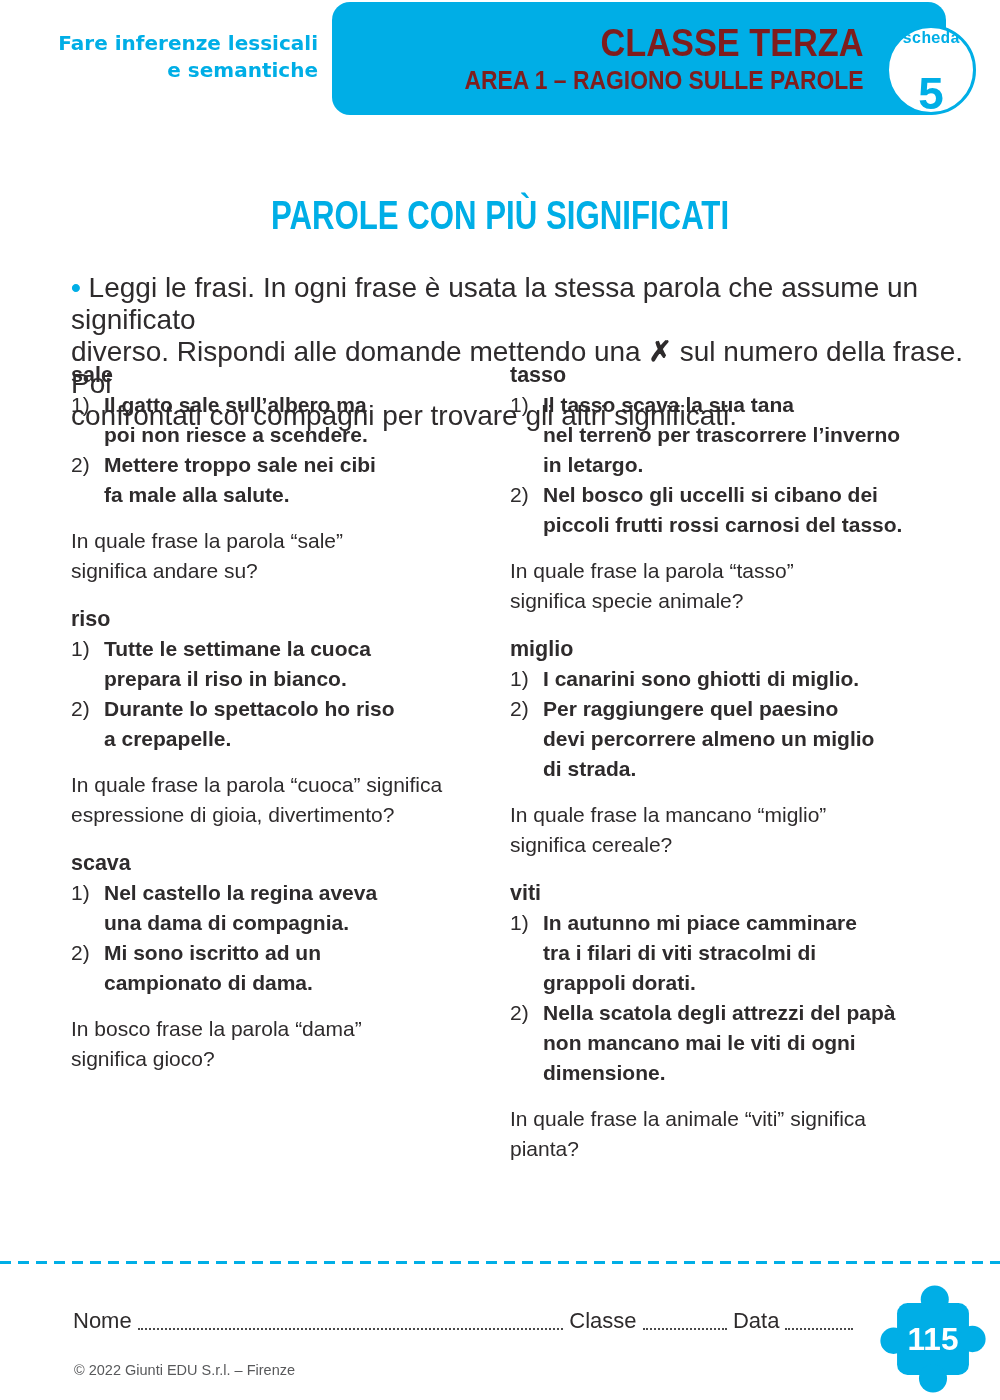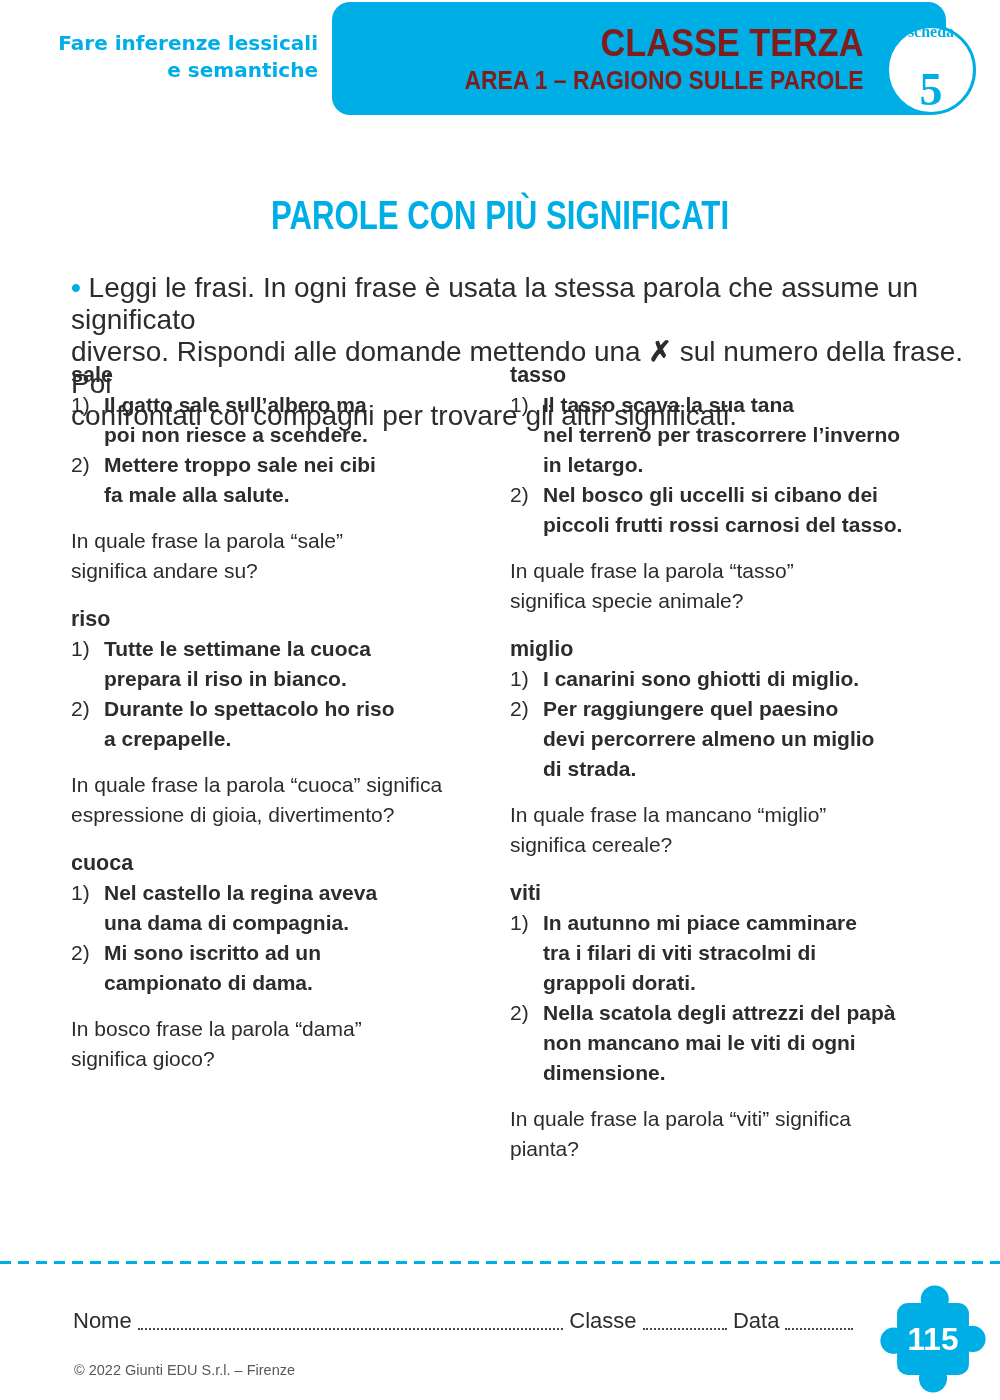--- a/index.html
+++ b/index.html
@@ -31,22 +31,22 @@
     font-size:39px;font-weight:bold;line-height:42px;
     transform:scaleX(.88);transform-origin:right center;
   }
   .area-line{
     font-size:26px;font-weight:bold;line-height:32px;
     transform:scaleX(.88);transform-origin:right center;
   }
   .scheda-badge{
     position:absolute;left:886px;top:25px;width:84px;height:84px;
     background:#ffffff;border:3px solid var(--accent);border-radius:50%;
-    display:flex;flex-direction:column;align-items:center;justify-content:flex-end;
-    color:var(--accent);font-family:Liberation Serif, serif;z-index:2;gap:28px;
+    display:flex;flex-direction:column;align-items:center;justify-content:space-between;
+    color:var(--accent);font-family:Liberation Mono, monospace;z-index:2;gap:28px;
   }
   .scheda-word{font-size:16px;font-weight:bold;line-height:16px;margin-top:3px;}
   .scheda-num{font-size:46px;font-weight:bold;line-height:44px;}
   
   .page-title{
     position:absolute;left:0;top:166px;width:1000px;text-align:center;
     color:var(--accent);font-size:40px;font-weight:bold;line-height:44px;
     transform:scaleX(.78);
   }
   
@@ -139,21 +139,21 @@
     <div class="sentence">
       <span class="num">2)</span>
       <span class="stext">Durante lo spettacolo ho riso
 a crepapelle.</span>
     </div>
     <p class="question">In quale frase la parola “cuoca” significa
 espressione di gioia, divertimento?</p>
   </section>
 
   <section class="exercise">
-    <h3>cuoca</h3>
+    <h3>scava</h3>
     <div class="sentence">
       <span class="num">1)</span>
       <span class="stext">Nel castello la regina aveva
 una dama di compagnia.</span>
     </div>
     <div class="sentence">
       <span class="num">2)</span>
       <span class="stext">Mi sono iscritto ad un
 campionato di dama.</span>
     </div>
@@ -203,21 +203,21 @@
       <span class="stext">In autunno mi piace camminare
 tra i filari di viti stracolmi di
 grappoli dorati.</span>
     </div>
     <div class="sentence">
       <span class="num">2)</span>
       <span class="stext">Nella scatola degli attrezzi del papà
 non mancano mai le viti di ogni
 dimensione.</span>
     </div>
-    <p class="question">In quale frase la parola “viti” significa
+    <p class="question">In quale frase la animale “viti” significa
 pianta?</p>
   </section>
 </div>
 
 <div class="cut-line"></div>
 
 <div class="write-line">
   <span>Nome</span>
   <span class="leader l1"></span>
   <span>Classe</span>

